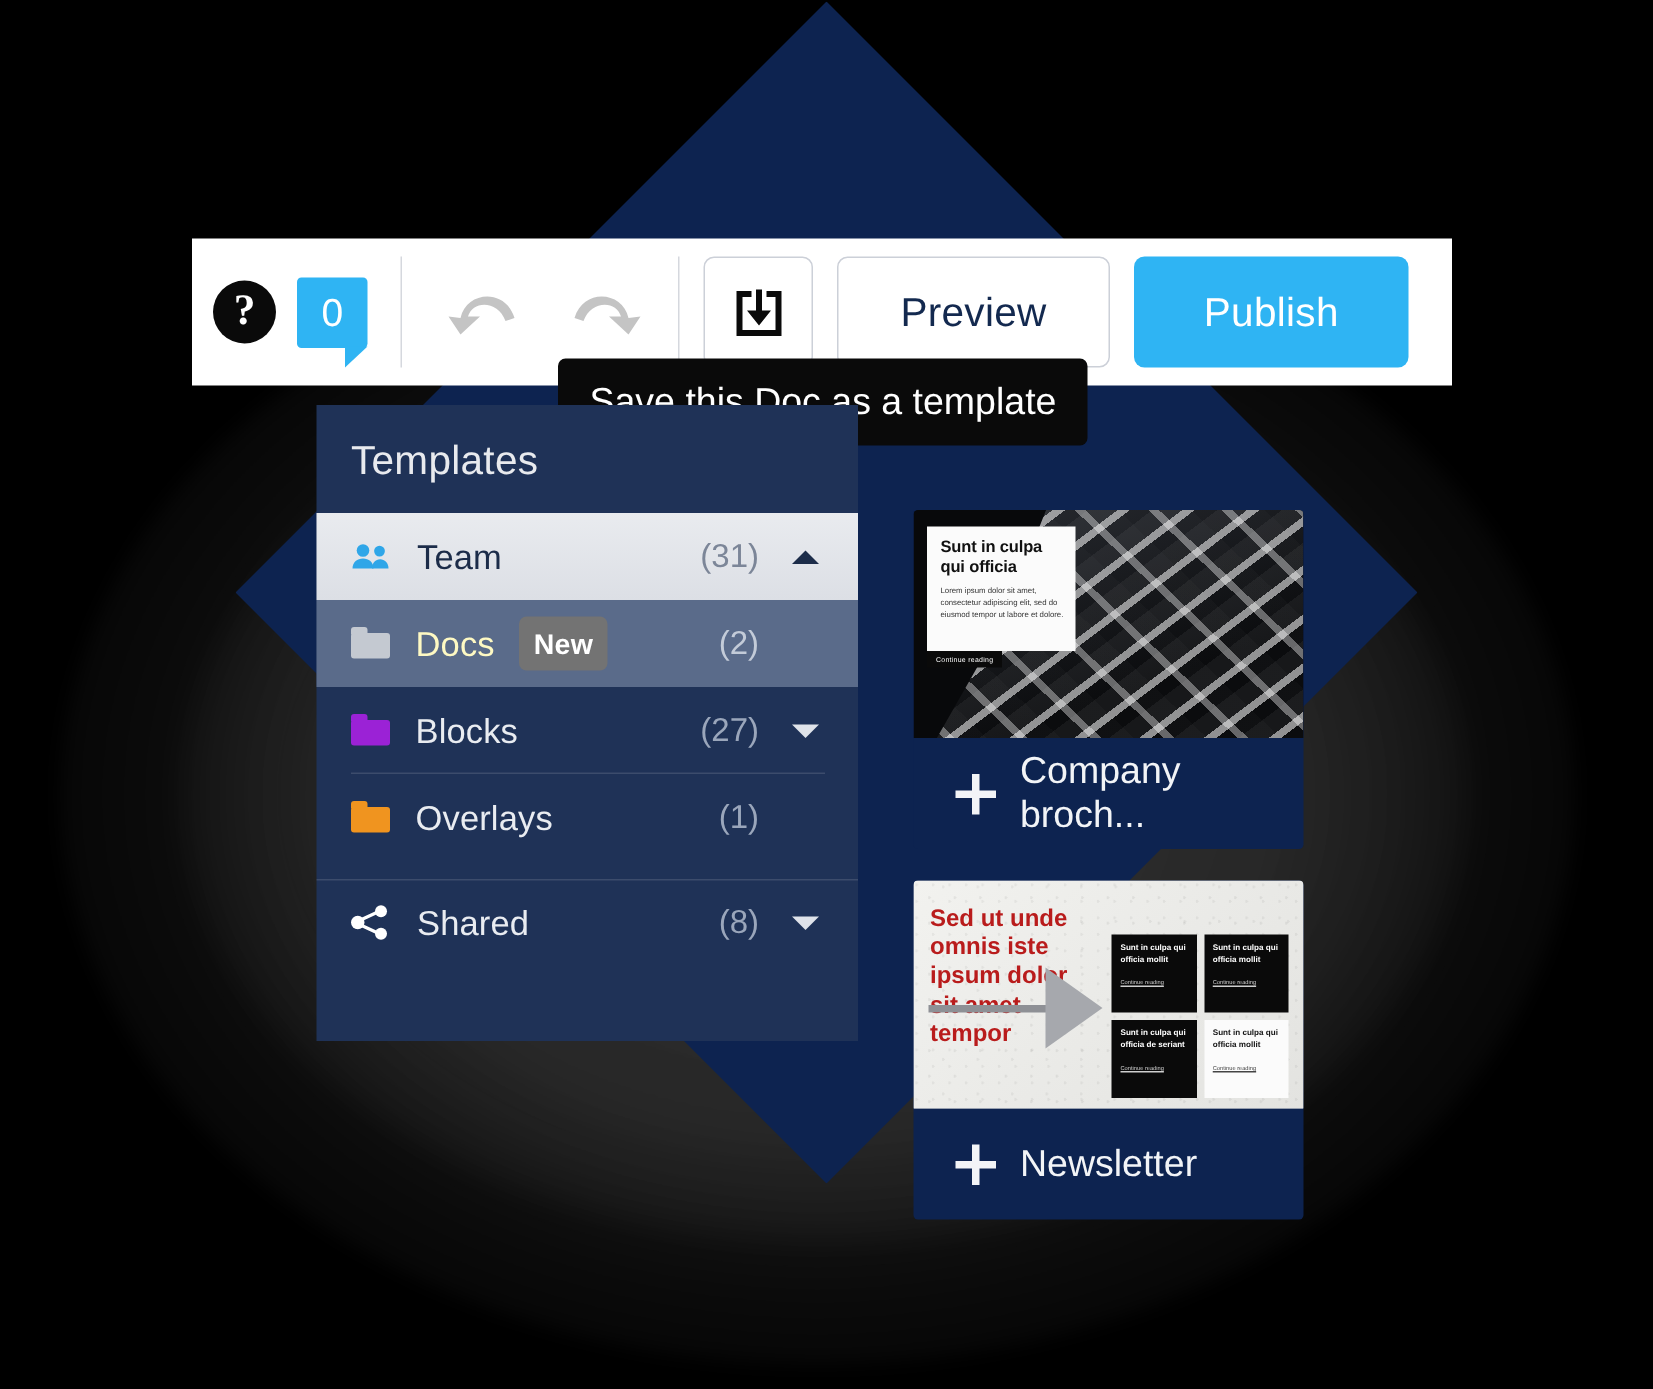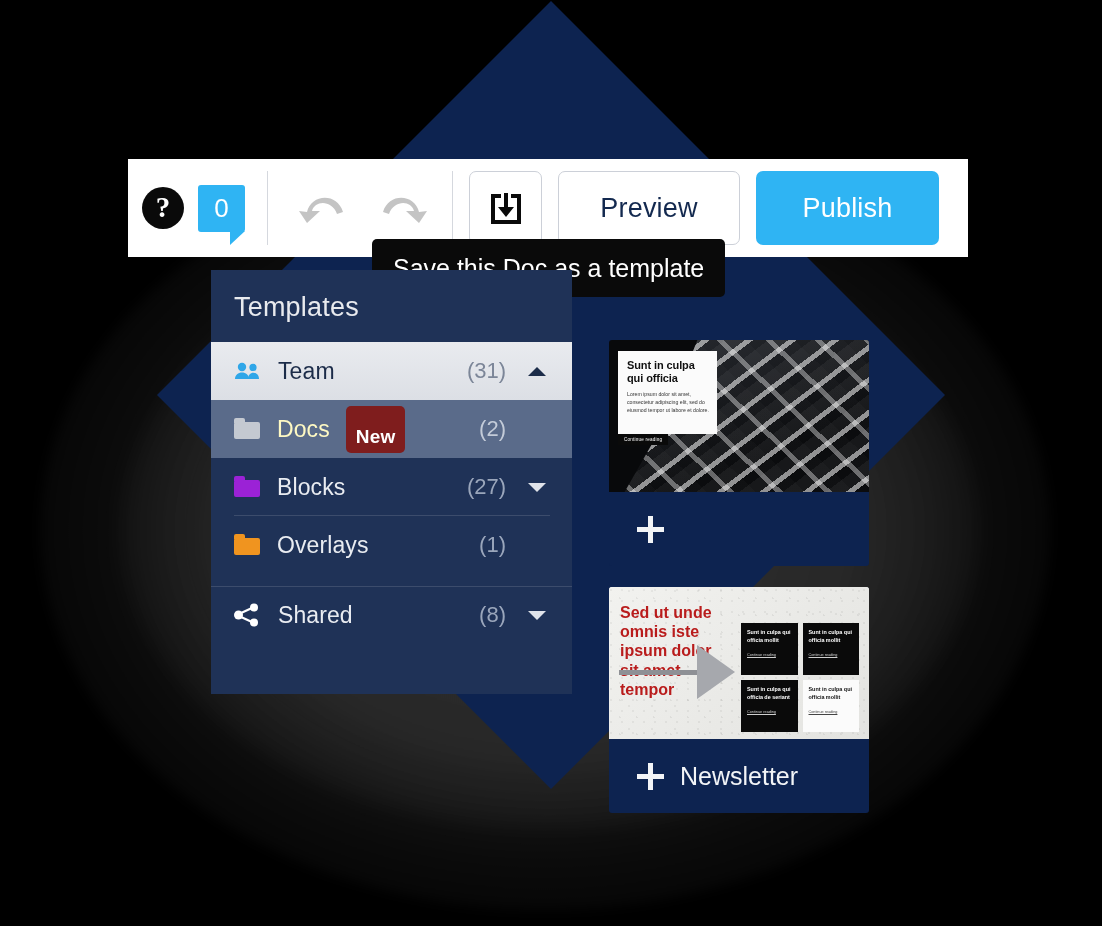--- a/index.html
+++ b/index.html
@@ -114,22 +114,22 @@
   }
   .folder { width: 26px; height: 20px; position: relative; flex: 0 0 26px; }
   .folder i {
     position: absolute; left: 0; top: 3px; width: 26px; height: 17px; border-radius: 2px; display:block;
   }
   .folder i::before {
     content:""; position: absolute; left: 0; top: -4px; width: 11px; height: 5px; border-radius: 2px 2px 0 0;
     background: inherit;
   }
   .badge-new {
-    background: #7f1d1d; color: #ffffff; font-size: 19px; font-weight: bold;
-    border-radius: 5px; padding: 20px 10px 5px; margin-left: 16px; letter-spacing: .2px;
+    background: #737373; color: #ffffff; font-size: 19px; font-weight: bold;
+    border-radius: 5px; padding: 9px 10px 5px; margin-left: 16px; letter-spacing: .2px;
   }
   .caret-up, .caret-down { width: 0; height: 0; }
   .caret-up { border-left: 9px solid transparent; border-right: 9px solid transparent; border-bottom: 9px solid #1c2c49; }
   .caret-down { border-left: 9px solid transparent; border-right: 9px solid transparent; border-top: 9px solid #dfe3ea; }
 
   
   .card { position: absolute; width: 260px; background: #0d2350; border-radius: 3px; overflow: hidden; }
   .card-thumb { width: 260px; height: 152px; position: relative; overflow: hidden; background: #0a0a0a; }
   .card-foot { height: 74px; display: flex; align-items: center; padding-left: 28px; color: #f2f4f7; font-size: 25px; }
   .plus { position: relative; width: 27px; height: 27px; margin-right: 16px; flex: 0 0 27px; }
@@ -306,20 +306,21 @@
     <div class="card-thumb thumb1">
       <div class="bldg"></div>
       <div class="t1-card">
         <div class="t1-h">Sunt in culpa qui officia</div>
         <div class="t1-b">Lorem ipsum dolor sit amet, consectetur adipiscing elit, sed do eiusmod tempor ut labore et dolore.</div>
       </div>
       <div class="t1-cta">Continue reading</div>
     </div>
     <div class="card-foot">
       <span class="plus"></span>
+      <span>Company broch...</span>
     </div>
   </div>
 
   <div class="card" style="left:609px; top:587px;">
     <div class="card-thumb thumb2">
       <div class="paper"></div>
       <div class="t2-h">Sed ut unde omnis iste ipsum dolor sit amet tempor</div>
       <div class="arrow">
         <span class="shaft"></span>
           <span class="head"></span>

